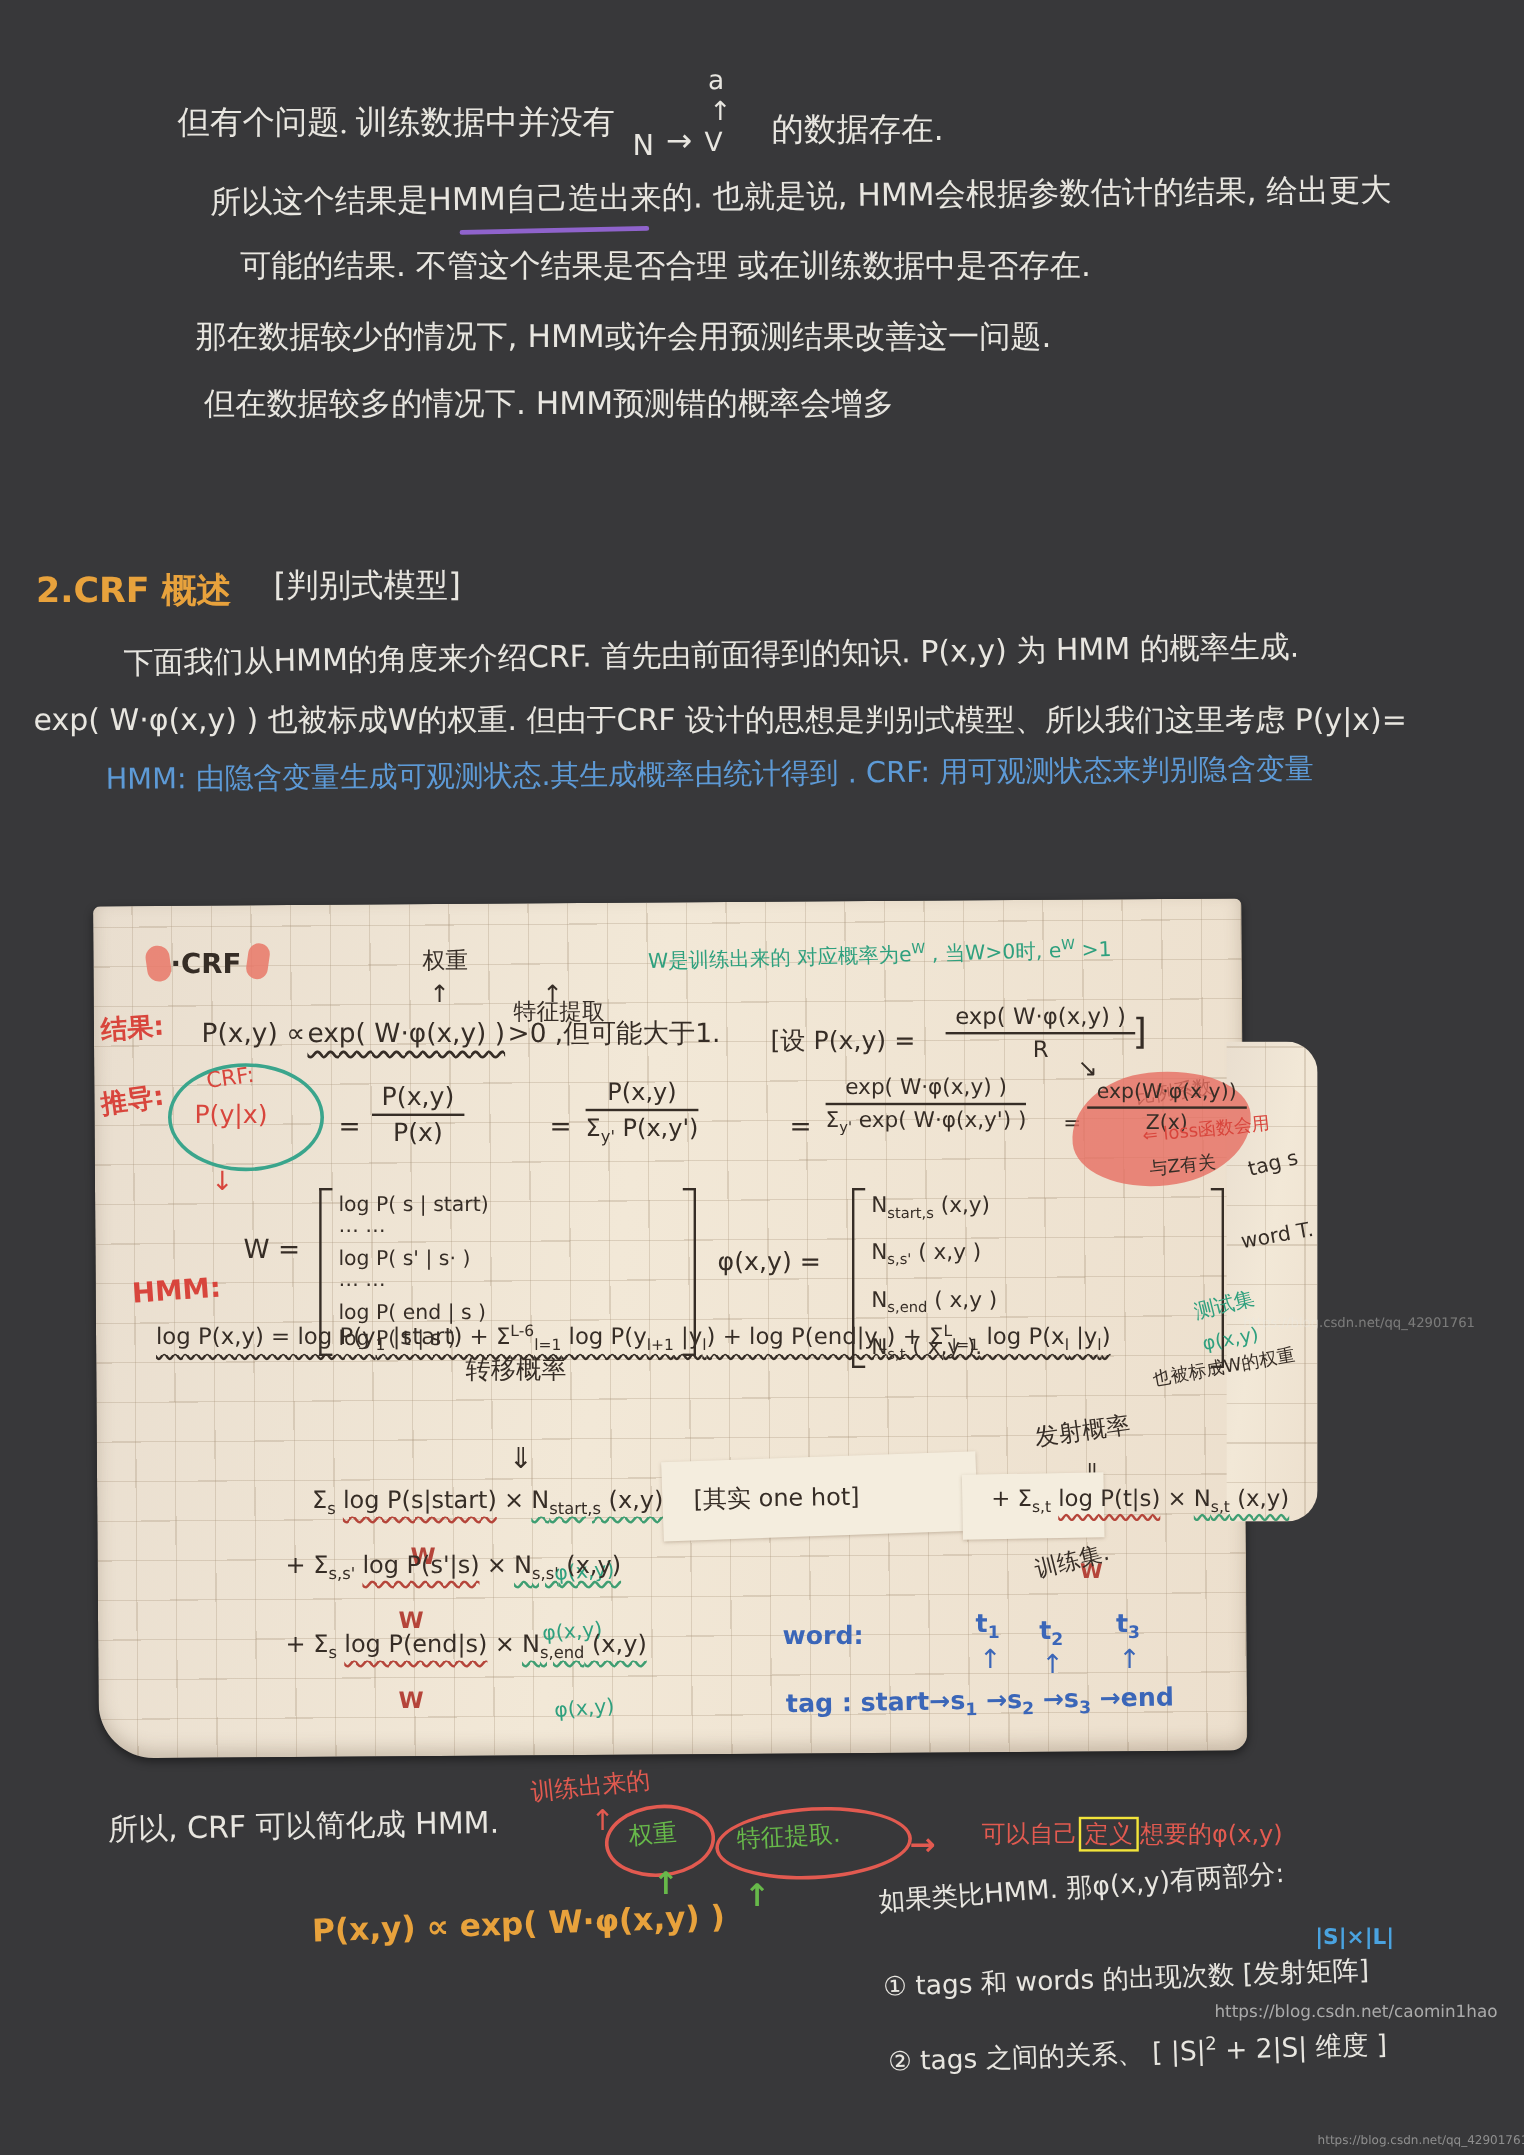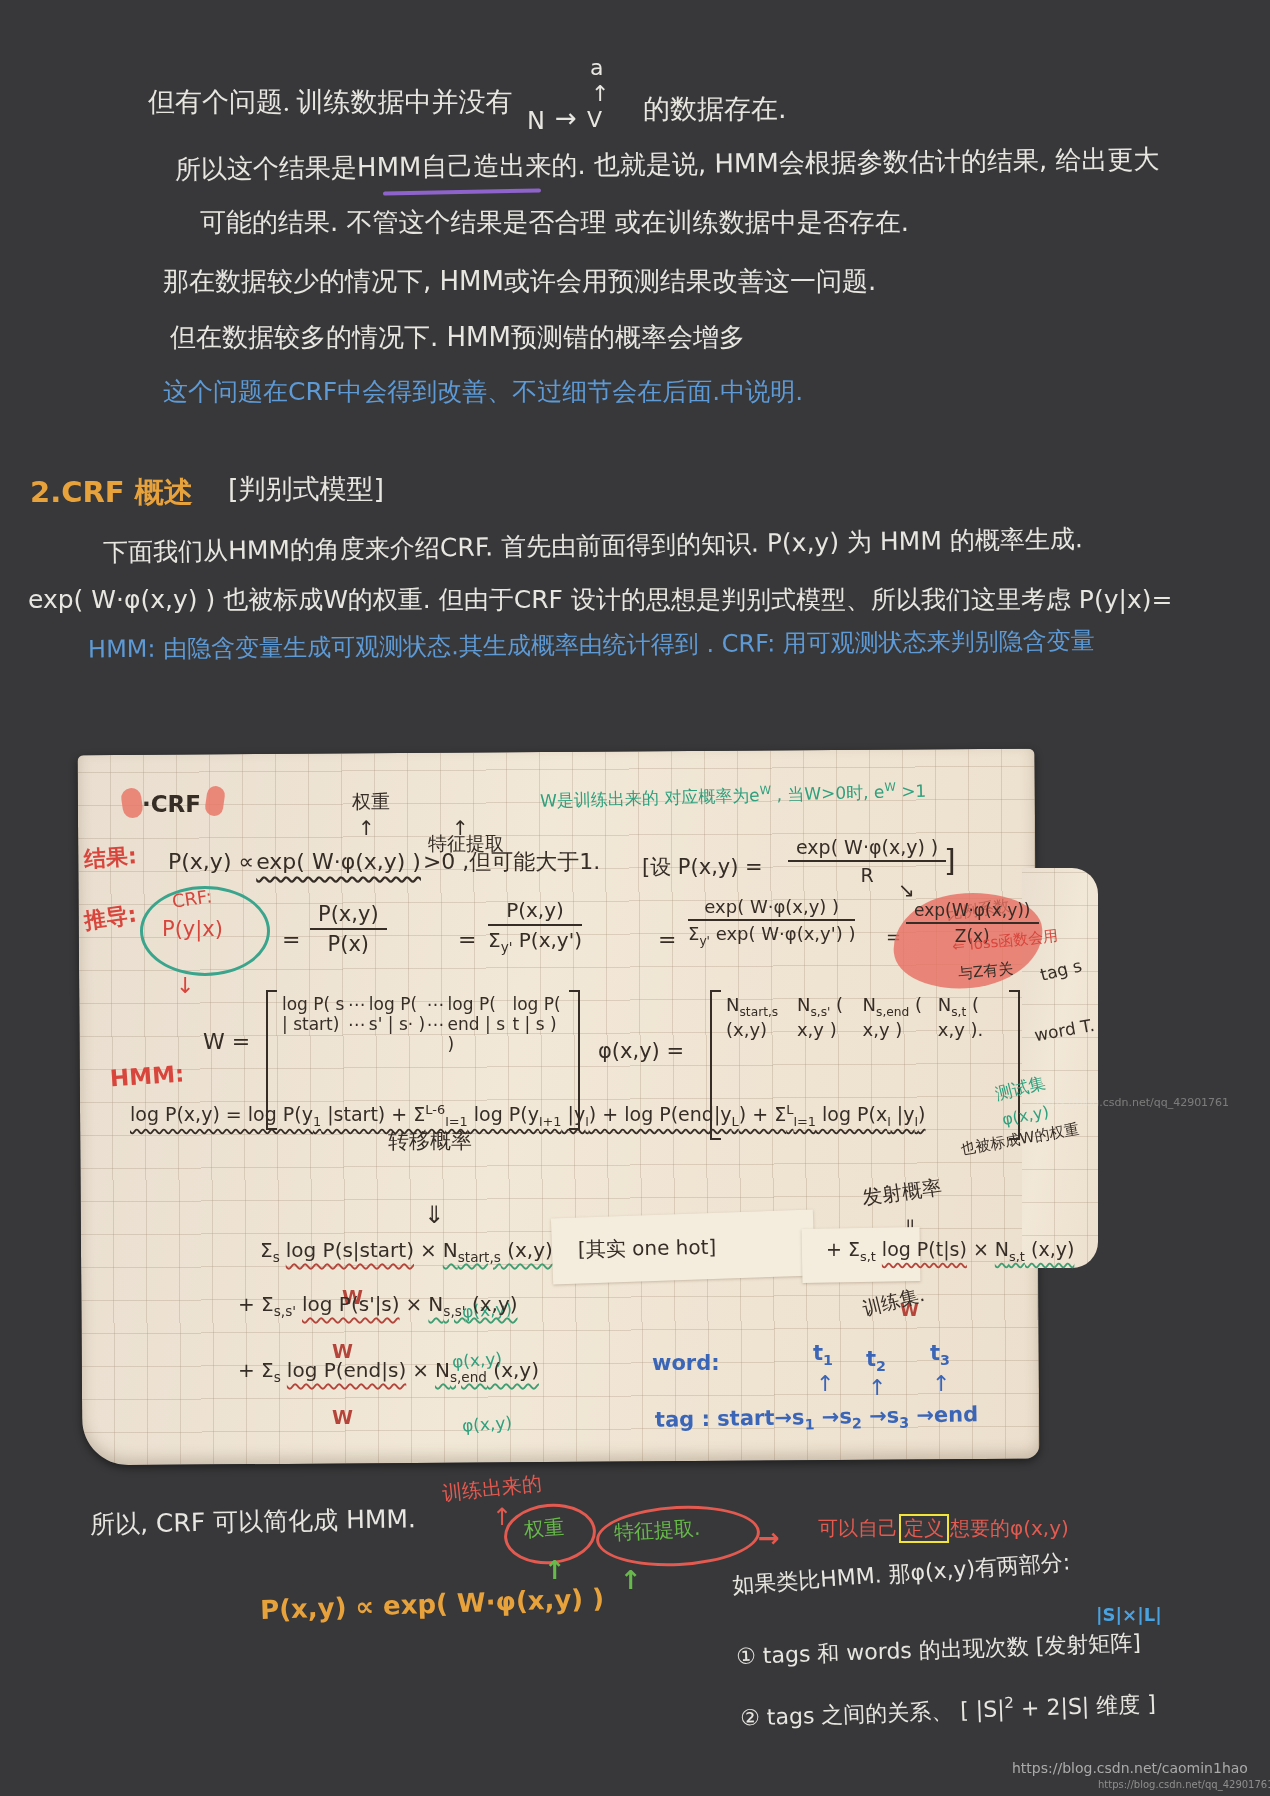--- a/index.html
+++ b/index.html
@@ -30,21 +30,21 @@
   .main-paper{left:80px;top:752px;width:957px;height:710px;border-radius:6px 6px 14px 46px;transform:rotate(-0.4deg);}
   .bulge{left:1022px;top:868px;width:76px;height:400px;border-radius:0 26px 26px 0;box-shadow:none;}
   .blobpink{position:absolute;background:rgba(233,120,105,.85);border-radius:10px;}
   .hl{position:absolute;background:rgba(230,110,98,.8);border-radius:46% 54% 50% 50% / 55% 45% 55% 45%;}
   .oval{position:absolute;border-radius:50%;}
   .teal-oval{border:3px solid #3aa58c;}
   .red-oval{border:3px solid #e25a50;}
   .frac{position:absolute;text-align:center;}
   .frac .num{display:block;padding:0 8px 2px 8px;border-bottom:2.5px solid currentColor;}
   .frac .den{display:block;padding-top:2px;}
-  .mat{position:absolute;display:flex;flex-direction:row;justify-content:space-between;padding:4px 16px;}
+  .mat{position:absolute;display:flex;flex-direction:column;justify-content:space-between;padding:4px 16px;}
   .mat:before{content:"";position:absolute;left:0;top:0;bottom:0;width:9px;
       border:2.5px solid #362d26;border-right:none;}
   .mat:after{content:"";position:absolute;right:0;top:0;bottom:0;width:9px;
       border:2.5px solid #362d26;border-left:none;}
   .tape{position:absolute;background:#f4edde;box-shadow:0 1px 3px rgba(120,95,70,.35);}
   .row{display:flex;align-items:flex-start;gap:6px;}
   .ybox{border:2.5px solid #f2e43a;padding:0 3px;display:inline-block;}
   sub{font-size:68%;}
   sup{font-size:68%;}
 </style>
@@ -58,21 +58,20 @@
   <div class="t white" style="left:555px;top:102px;font-size:26px;">→</div>
   <div class="t white" style="left:590px;top:54px;font-size:22px;">a</div>
   <div class="t white" style="left:591px;top:80px;font-size:22px;">↑</div>
   <div class="t white" style="left:587px;top:106px;font-size:22px;">V</div>
   <div class="t white" style="left:643px;top:92px;font-size:27px;">的数据存在.</div>
   <div class="t white" style="left:175px;top:148px;font-size:26px;transform:rotate(-0.6deg);">所以这个结果是HMM自己造出来的. 也就是说, HMM会根据参数估计的结果, 给出更大</div>
   <div class="uline" style="left:383px;top:190px;width:158px;transform:rotate(-1.2deg);"></div>
   <div class="t white" style="left:163px;top:265px;font-size:26px;">那在数据较少的情况下, HMM或许会用预测结果改善这一问题.</div>
   <div class="t white" style="left:200px;top:206px;font-size:26px;">可能的结果. 不管这个结果是否合理 或在训练数据中是否存在.</div>
   <div class="t white" style="left:170px;top:321px;font-size:26px;">但在数据较多的情况下. HMM预测错的概率会增多</div>
-  <div class="t blue" style="left:163px;top:376px;font-size:25px;">这个问题在CRF中会得到改善、不过细节会在后面.中说明.</div>
 
   <div class="t orange" style="left:30px;top:474px;font-size:29px;">2.CRF 概述</div>
   <div class="t white" style="left:228px;top:472px;font-size:27px;">[判别式模型]</div>
   <div class="t white" style="left:103px;top:530px;font-size:25px;transform:rotate(-0.8deg);">下面我们从HMM的角度来介绍CRF. 首先由前面得到的知识. P(x,y) 为 HMM 的概率生成.</div>
   <div class="t white" style="left:28px;top:584px;font-size:25px;">exp( W·φ(x,y) ) 也被标成W的权重. 但由于CRF 设计的思想是判别式模型、所以我们这里考虑 P(y|x)=</div>
   <div class="t blue" style="left:88px;top:630px;font-size:24px;transform:rotate(-0.5deg);">HMM: 由隐含变量生成可观测状态.其生成概率由统计得到 . CRF: 用可观测状态来判别隐含变量</div>
 
   <div class="paper main-paper"></div>
   <div class="paper bulge"></div>
 
@@ -243,16 +242,16 @@
   <div class="t bgreen bold" style="left:620px;top:1564px;font-size:26px;">↑</div>
 
   <div class="t orange" style="left:260px;top:1588px;font-size:26px;transform:rotate(-2deg);">P(x,y)   ∝   exp( W·φ(x,y) )</div>
 
   <div class="t white" style="left:732px;top:1560px;font-size:22px;transform:rotate(-4deg);">如果类比HMM. 那φ(x,y)有两部分:</div>
   <div class="t cyan bold" style="left:1096px;top:1604px;font-size:18px;">|S|×|L|</div>
   <div class="t white" style="left:736px;top:1636px;font-size:22px;transform:rotate(-2deg);">① tags 和 words 的出现次数   [发射矩阵]</div>
   <div class="t white" style="left:740px;top:1696px;font-size:22px;transform:rotate(-2deg);">② tags 之间的关系、 [ |S|<sup>2</sup> + 2|S| 维度 ]</div>
 
   <div class="t" style="left:1036px;top:1096px;font-size:11px;color:rgba(235,235,230,0.38);">https://blog.csdn.net/qq_42901761</div>
-  <div class="t gray" style="left:1012px;top:1760px;font-size:14px;">https://blog.csdn.net/caomin1hao</div>
+  <div class="t gray" style="left:1012px;top:1669px;font-size:14px;">https://blog.csdn.net/caomin1hao</div>
   <div class="t" style="left:1098px;top:1779px;font-size:10px;color:#8f8f8f;">https://blog.csdn.net/qq_42901761</div>
 
 </div>
 
 </body></html>

